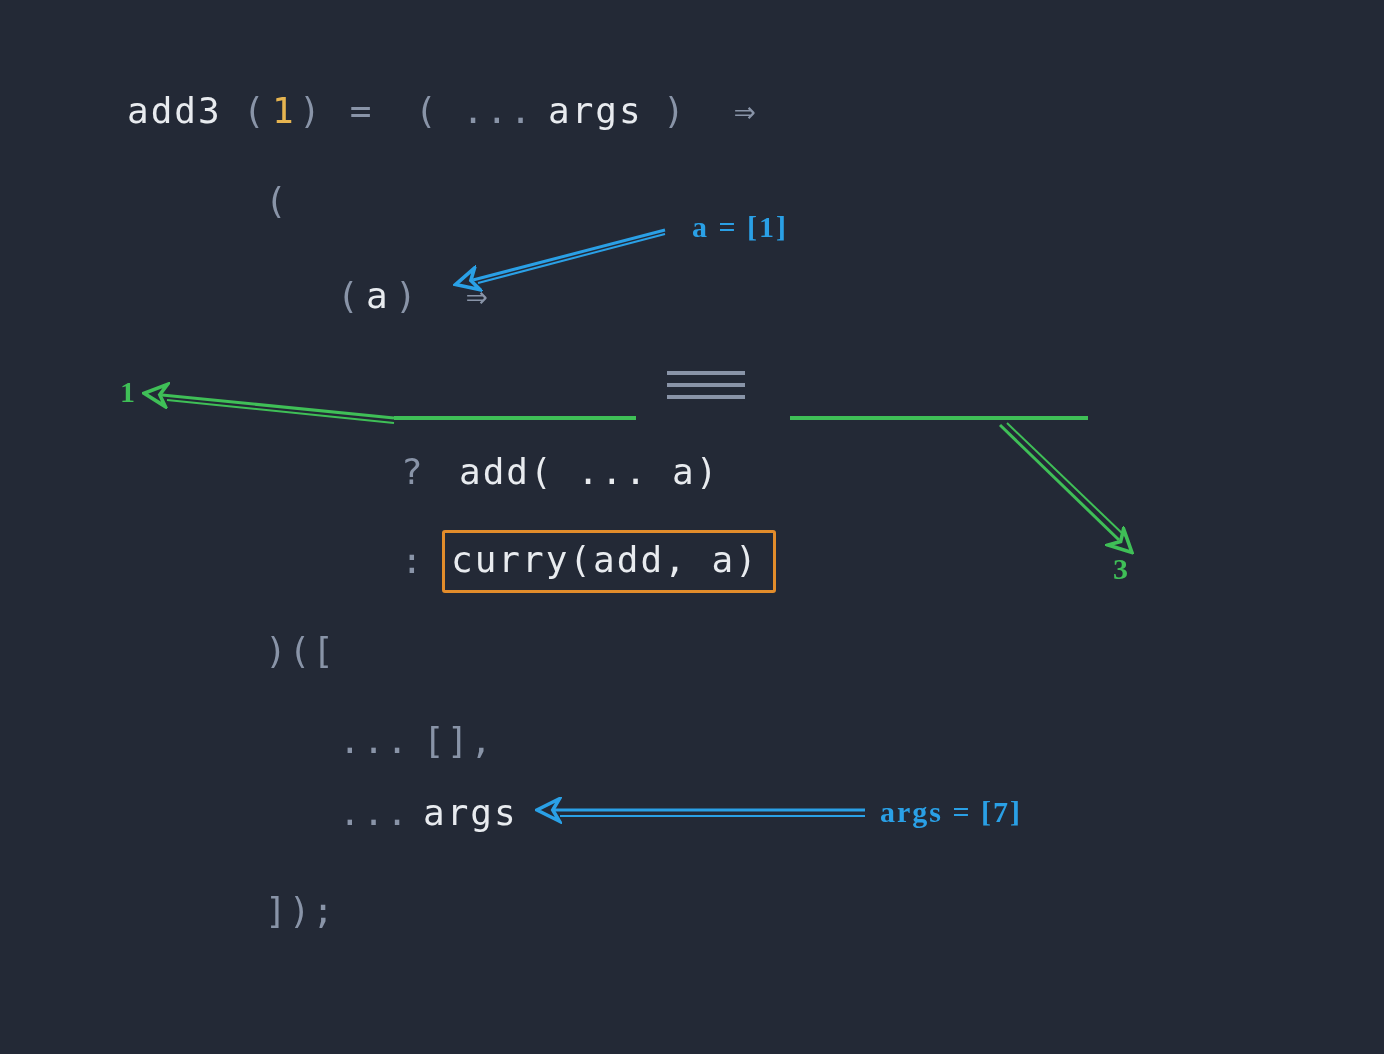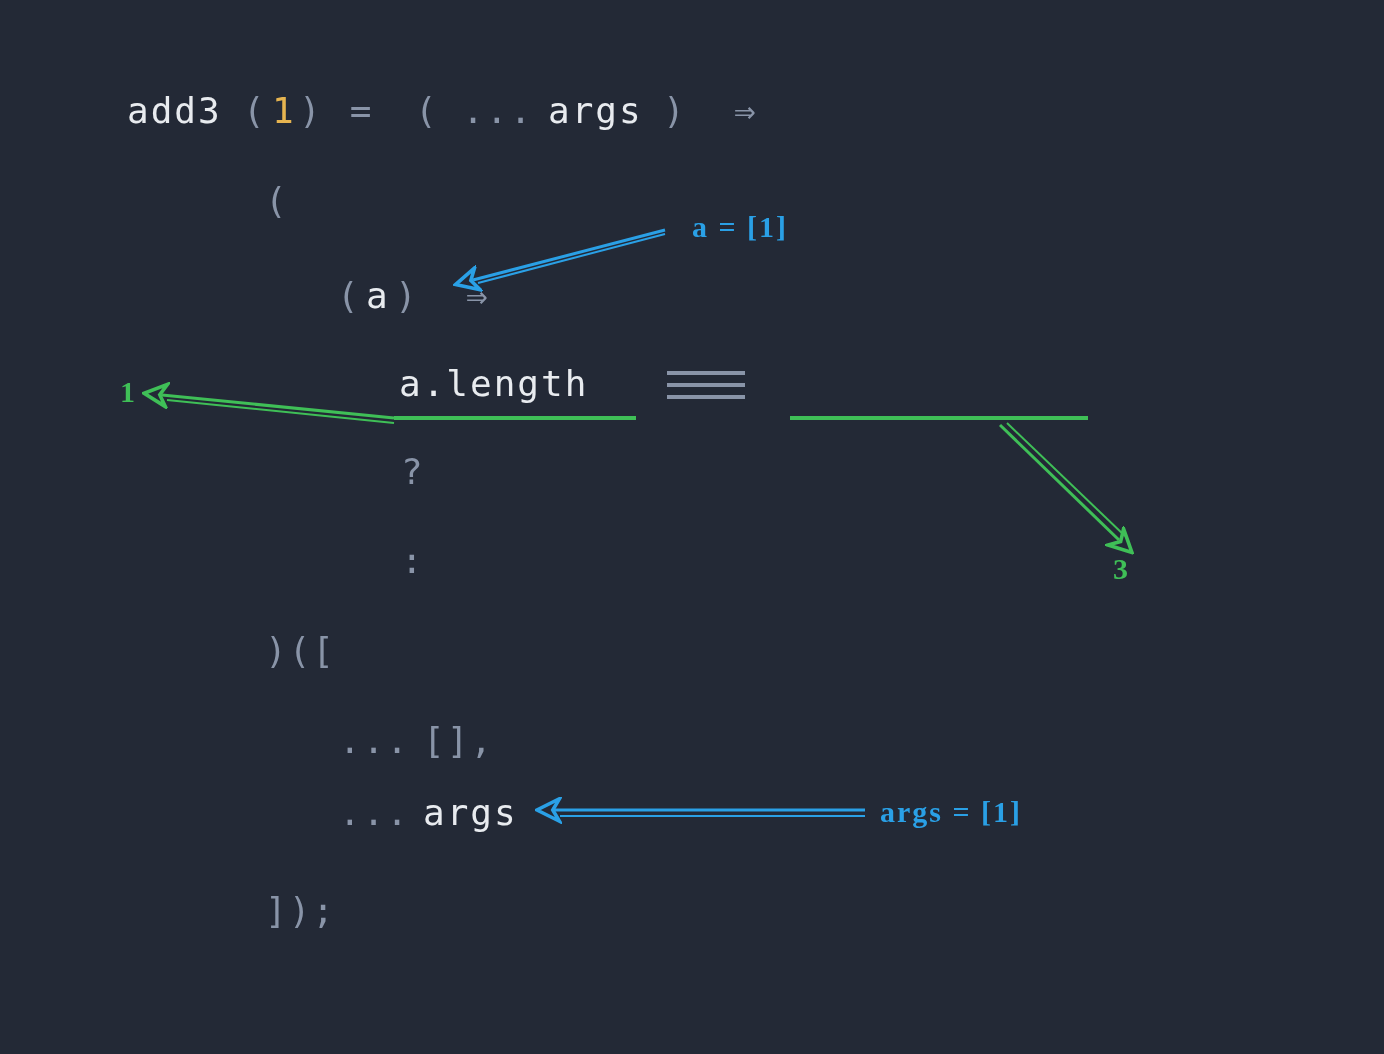--- a/index.html
+++ b/index.html
@@ -60,34 +60,37 @@
 <span class="t paren" style="left:663px;top:90px;">)  ⇒</span>
 
 <span class="t paren" style="left:265px;top:180px;">(</span>
 
 <span class="t paren" style="left:337px;top:275px;">(</span>
 <span class="t kw" style="left:366px;top:275px;">a</span>
 <span class="t paren" style="left:395px;top:275px;">)  ⇒</span>
 
 <span class="t blue note" style="left:678px;top:210px;font-size:30px;margin-left:14px;">a = [1]</span>
 
-<span class="t kw" style="left:399px;top:363px;">a.length </span>
 
 <span class="t green jet" style="left:120px;top:375px;font-size:30px;">1</span>
 
 <span class="t paren" style="left:401px;top:451px;">? </span>
+<span class="t kw" style="left:459px;top:451px;">add(&nbsp;...&nbsp;a)</span>
 
 <span class="t paren" style="left:401px;top:540px;">:</span>
+<span class="boxed" style="position:absolute;left:442px;top:530px;">
+  <span class="t kw" style="position:static;">curry(add, a)</span>
+</span>
 
 <span class="t green jet" style="left:1113px;top:552px;font-size:30px;">3</span>
 
 <span class="t paren" style="left:265px;top:630px;">)([</span>
 
 <span class="t dot" style="left:339px;top:720px;">...&nbsp;</span>
 <span class="t paren" style="left:423px;top:720px;">[],</span>
 
 <span class="t dot" style="left:339px;top:792px;">...&nbsp;</span>
 <span class="t kw" style="left:423px;top:792px;">args</span>
-<span class="t blue note" style="left:880px;top:795px;font-size:30px;">args = [1]</span>
+<span class="t blue note" style="left:880px;top:795px;font-size:30px;">args = [7]</span>
 
 <span class="t paren" style="left:265px;top:890px;">]);</span>
 
 </div>
 
 </body></html>

